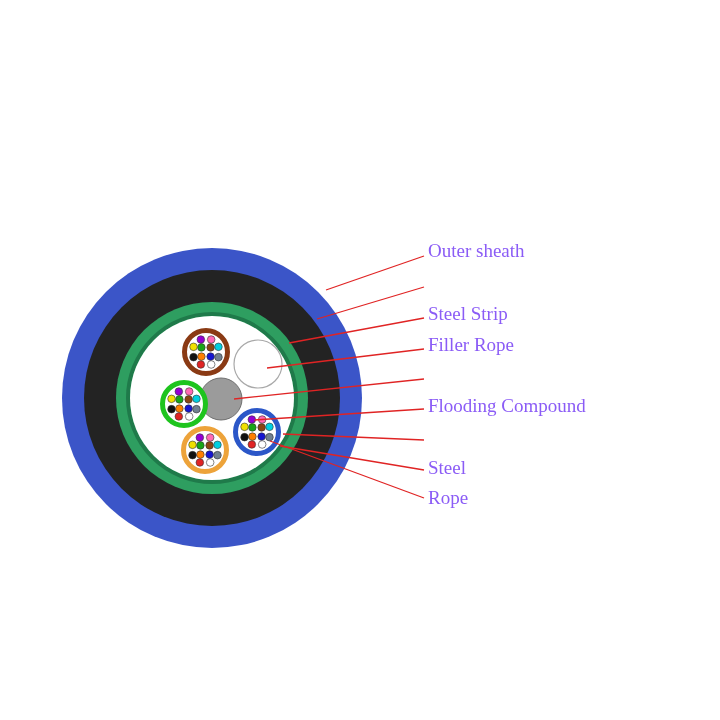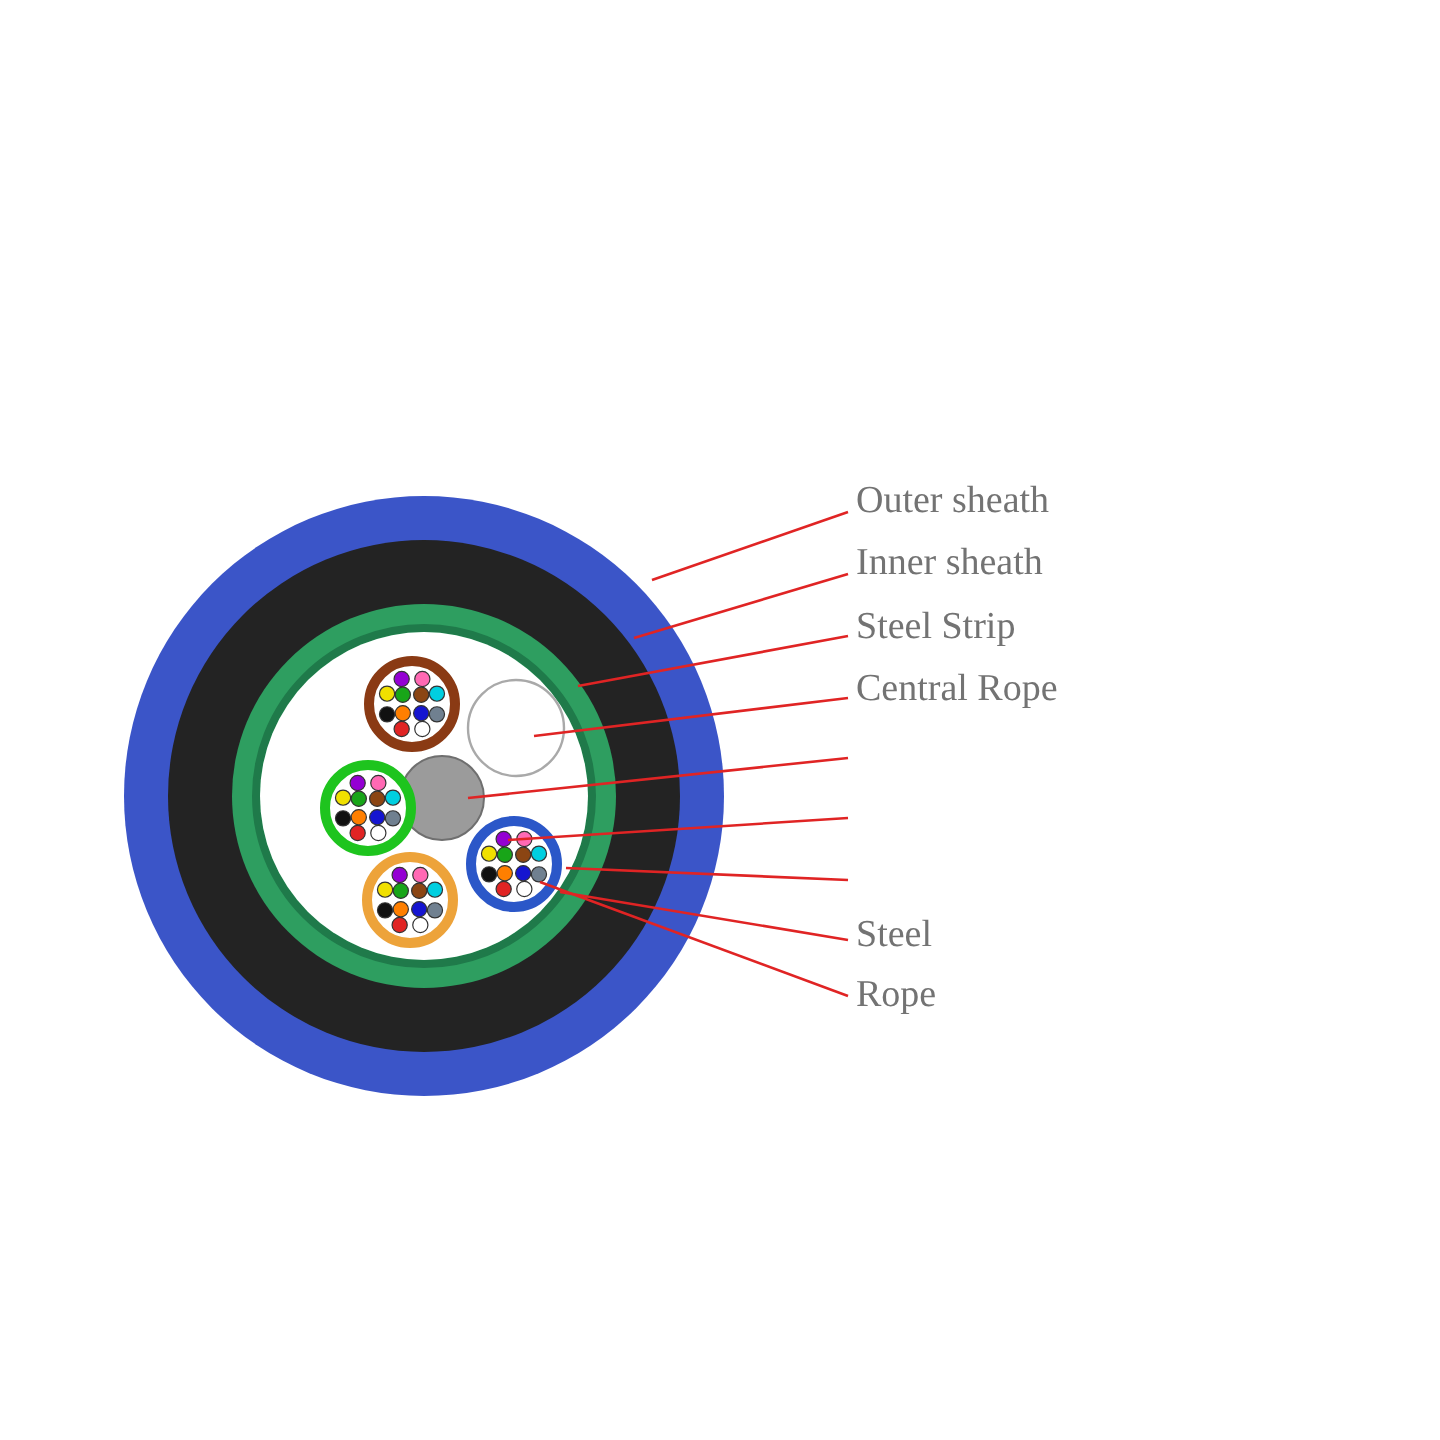--- a/index.html
+++ b/index.html
@@ -1,20 +1,20 @@
 <!DOCTYPE html>
 <html><head>
 <meta charset="utf-8">
 <style>
   html,body{margin:0;padding:0;background:#fff;}
   .stage{position:relative;width:720px;height:720px;background:#ffffff;overflow:hidden;
          font-family:"Liberation Serif", serif;}
   .diagram-svg{position:absolute;left:0;top:0;}
   .labels{position:absolute;left:0;top:0;width:720px;height:720px;pointer-events:none;}
-  .label{position:absolute;left:428px;font-size:19px;color:#737373;white-space:nowrap;line-height:24px;}
+  .label{position:absolute;left:428px;font-size:19px;color:#8b5cf6;white-space:nowrap;line-height:24px;}
   .tube-ring{fill:#ffffff;}
   .leader{stroke-width:1.3;}
 </style>
 </head>
 <body>
 
 <div class="stage">
 
   <svg class="diagram-svg" width="720" height="720" viewBox="0 0 720 720">
 
@@ -103,20 +103,20 @@
     <line class="leader" x1="424" y1="349" x2="267" y2="368" stroke="#e02424"></line>
     <line class="leader" x1="424" y1="379" x2="234" y2="399" stroke="#e02424"></line>
     <line class="leader" x1="424" y1="409" x2="254" y2="420" stroke="#e02424"></line>
     <line class="leader" x1="424" y1="440" x2="283" y2="434" stroke="#e02424"></line>
     <line class="leader" x1="424" y1="470" x2="280" y2="446" stroke="#e02424"></line>
     <line class="leader" x1="424" y1="498" x2="270" y2="441" stroke="#e02424"></line>
   </svg>
 
   <div class="labels">
     <div class="label" style="top:239px">Outer sheath</div>
-    <div class="label" style="top:270px">Inner sheath</div>
     <div class="label" style="top:302px">Steel Strip</div>
-    <div class="label" style="top:333px">Central Rope</div>
+    <div class="label" style="top:333px">Filler Rope</div>
+    <div class="label" style="top:394px">Flooding Compound</div>
     <div class="label" style="top:456px">Steel</div>
     <div class="label" style="top:486px">Rope</div>
   </div>
 
 </div>
 
 </body></html>

